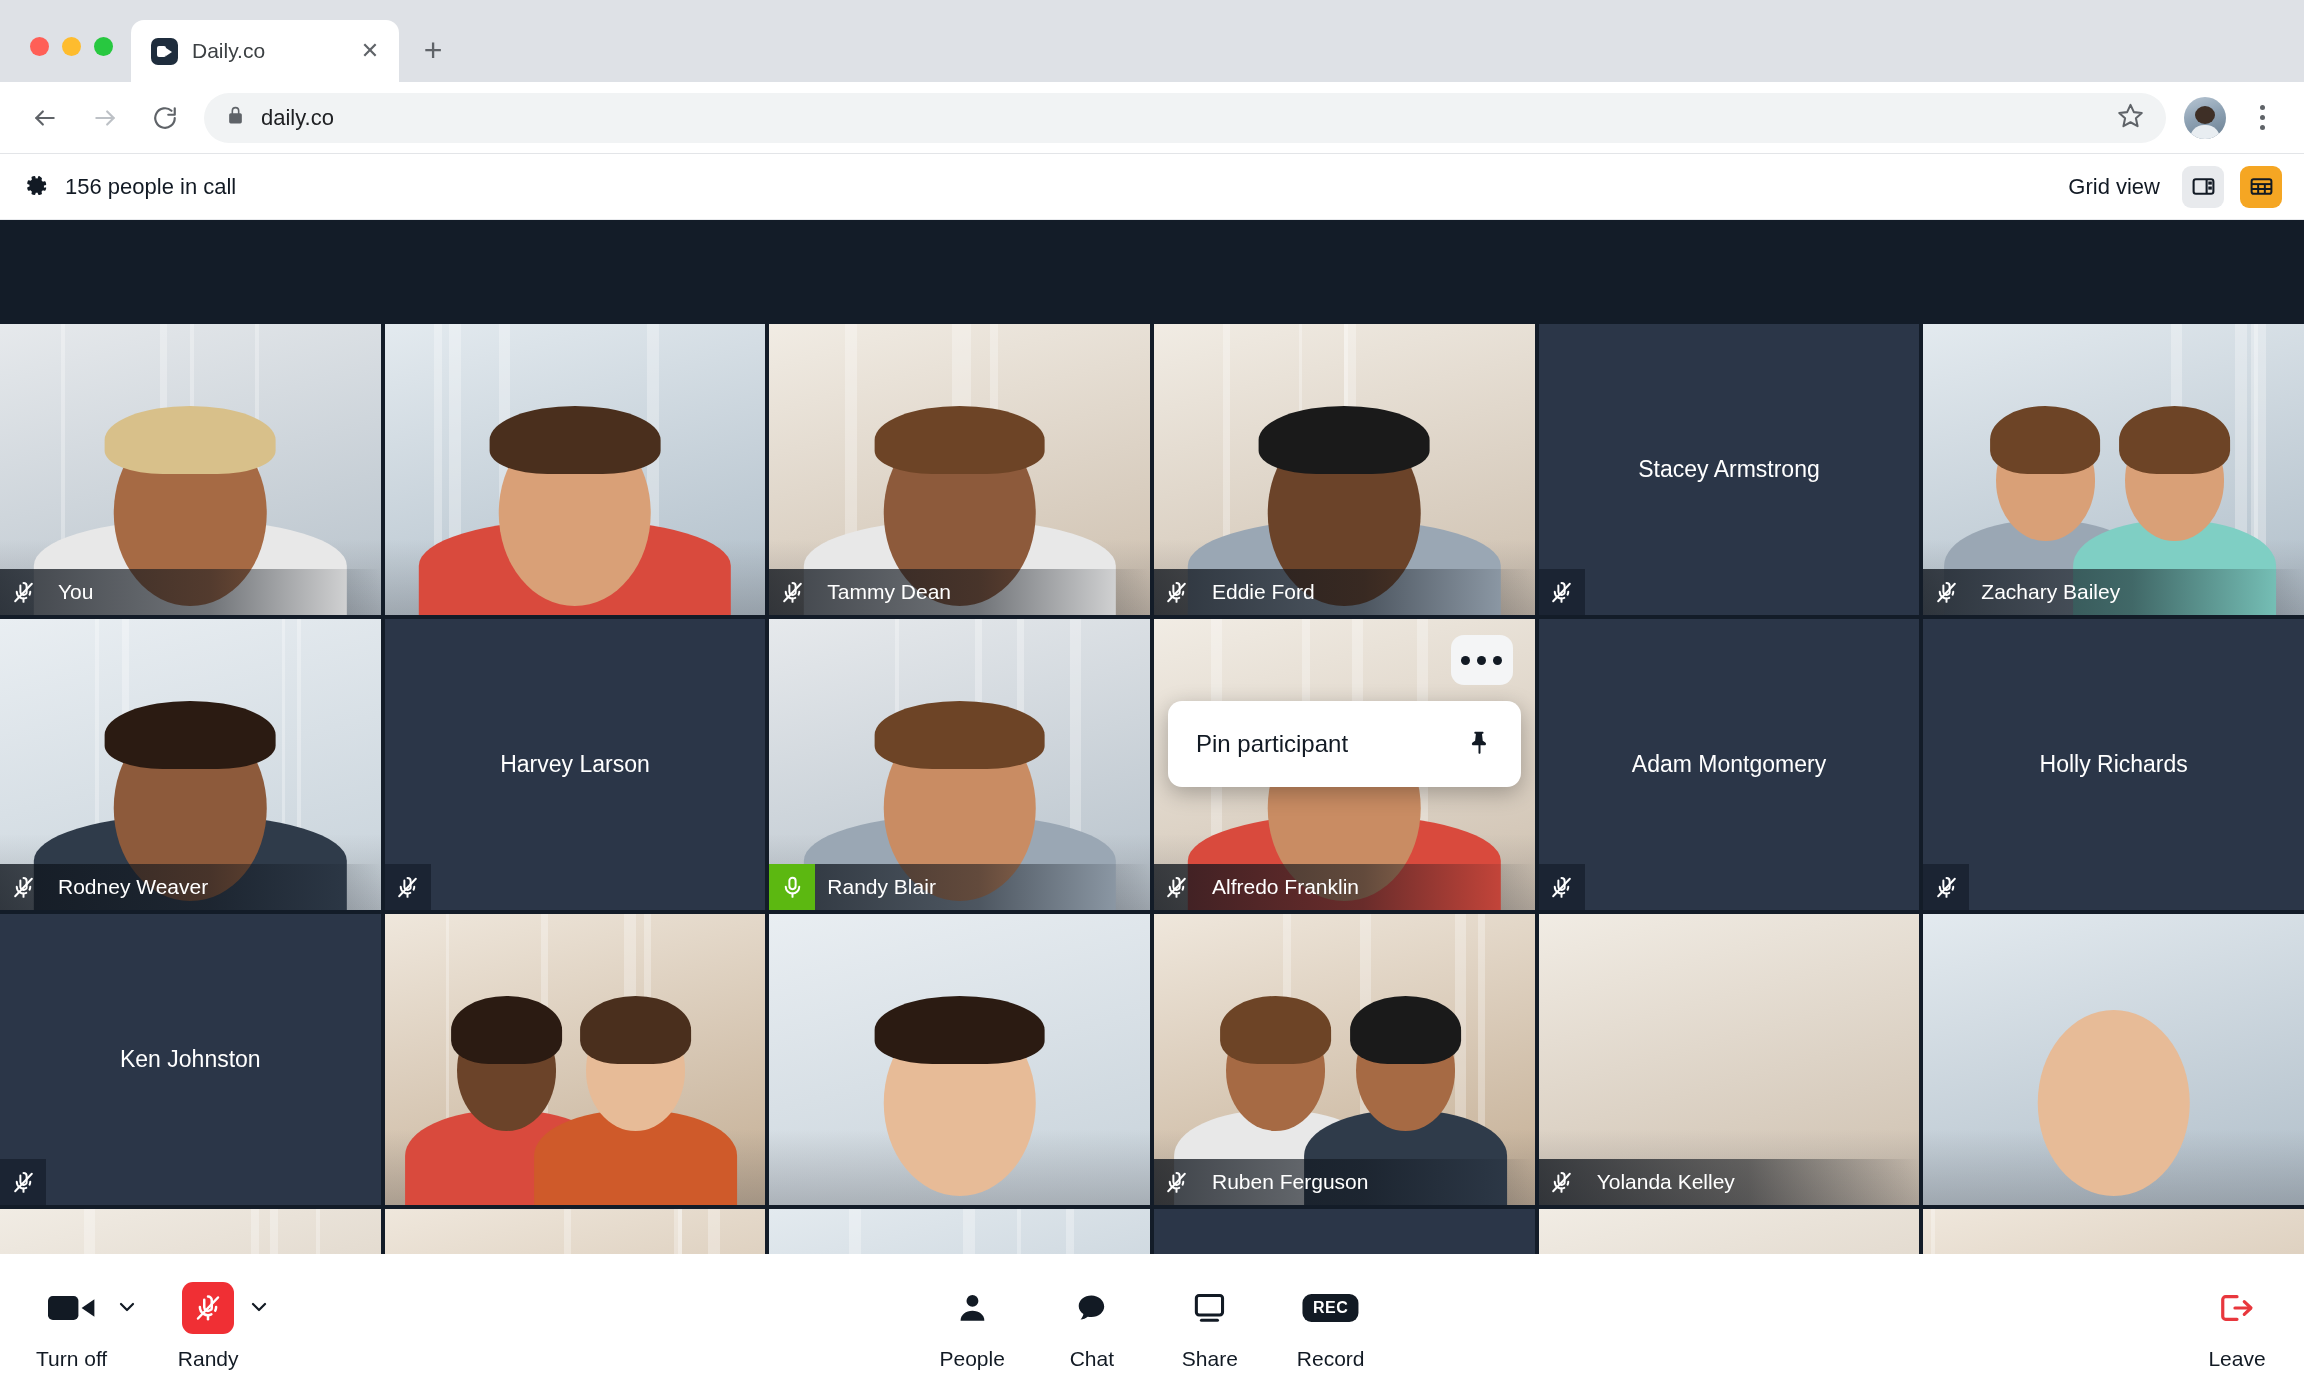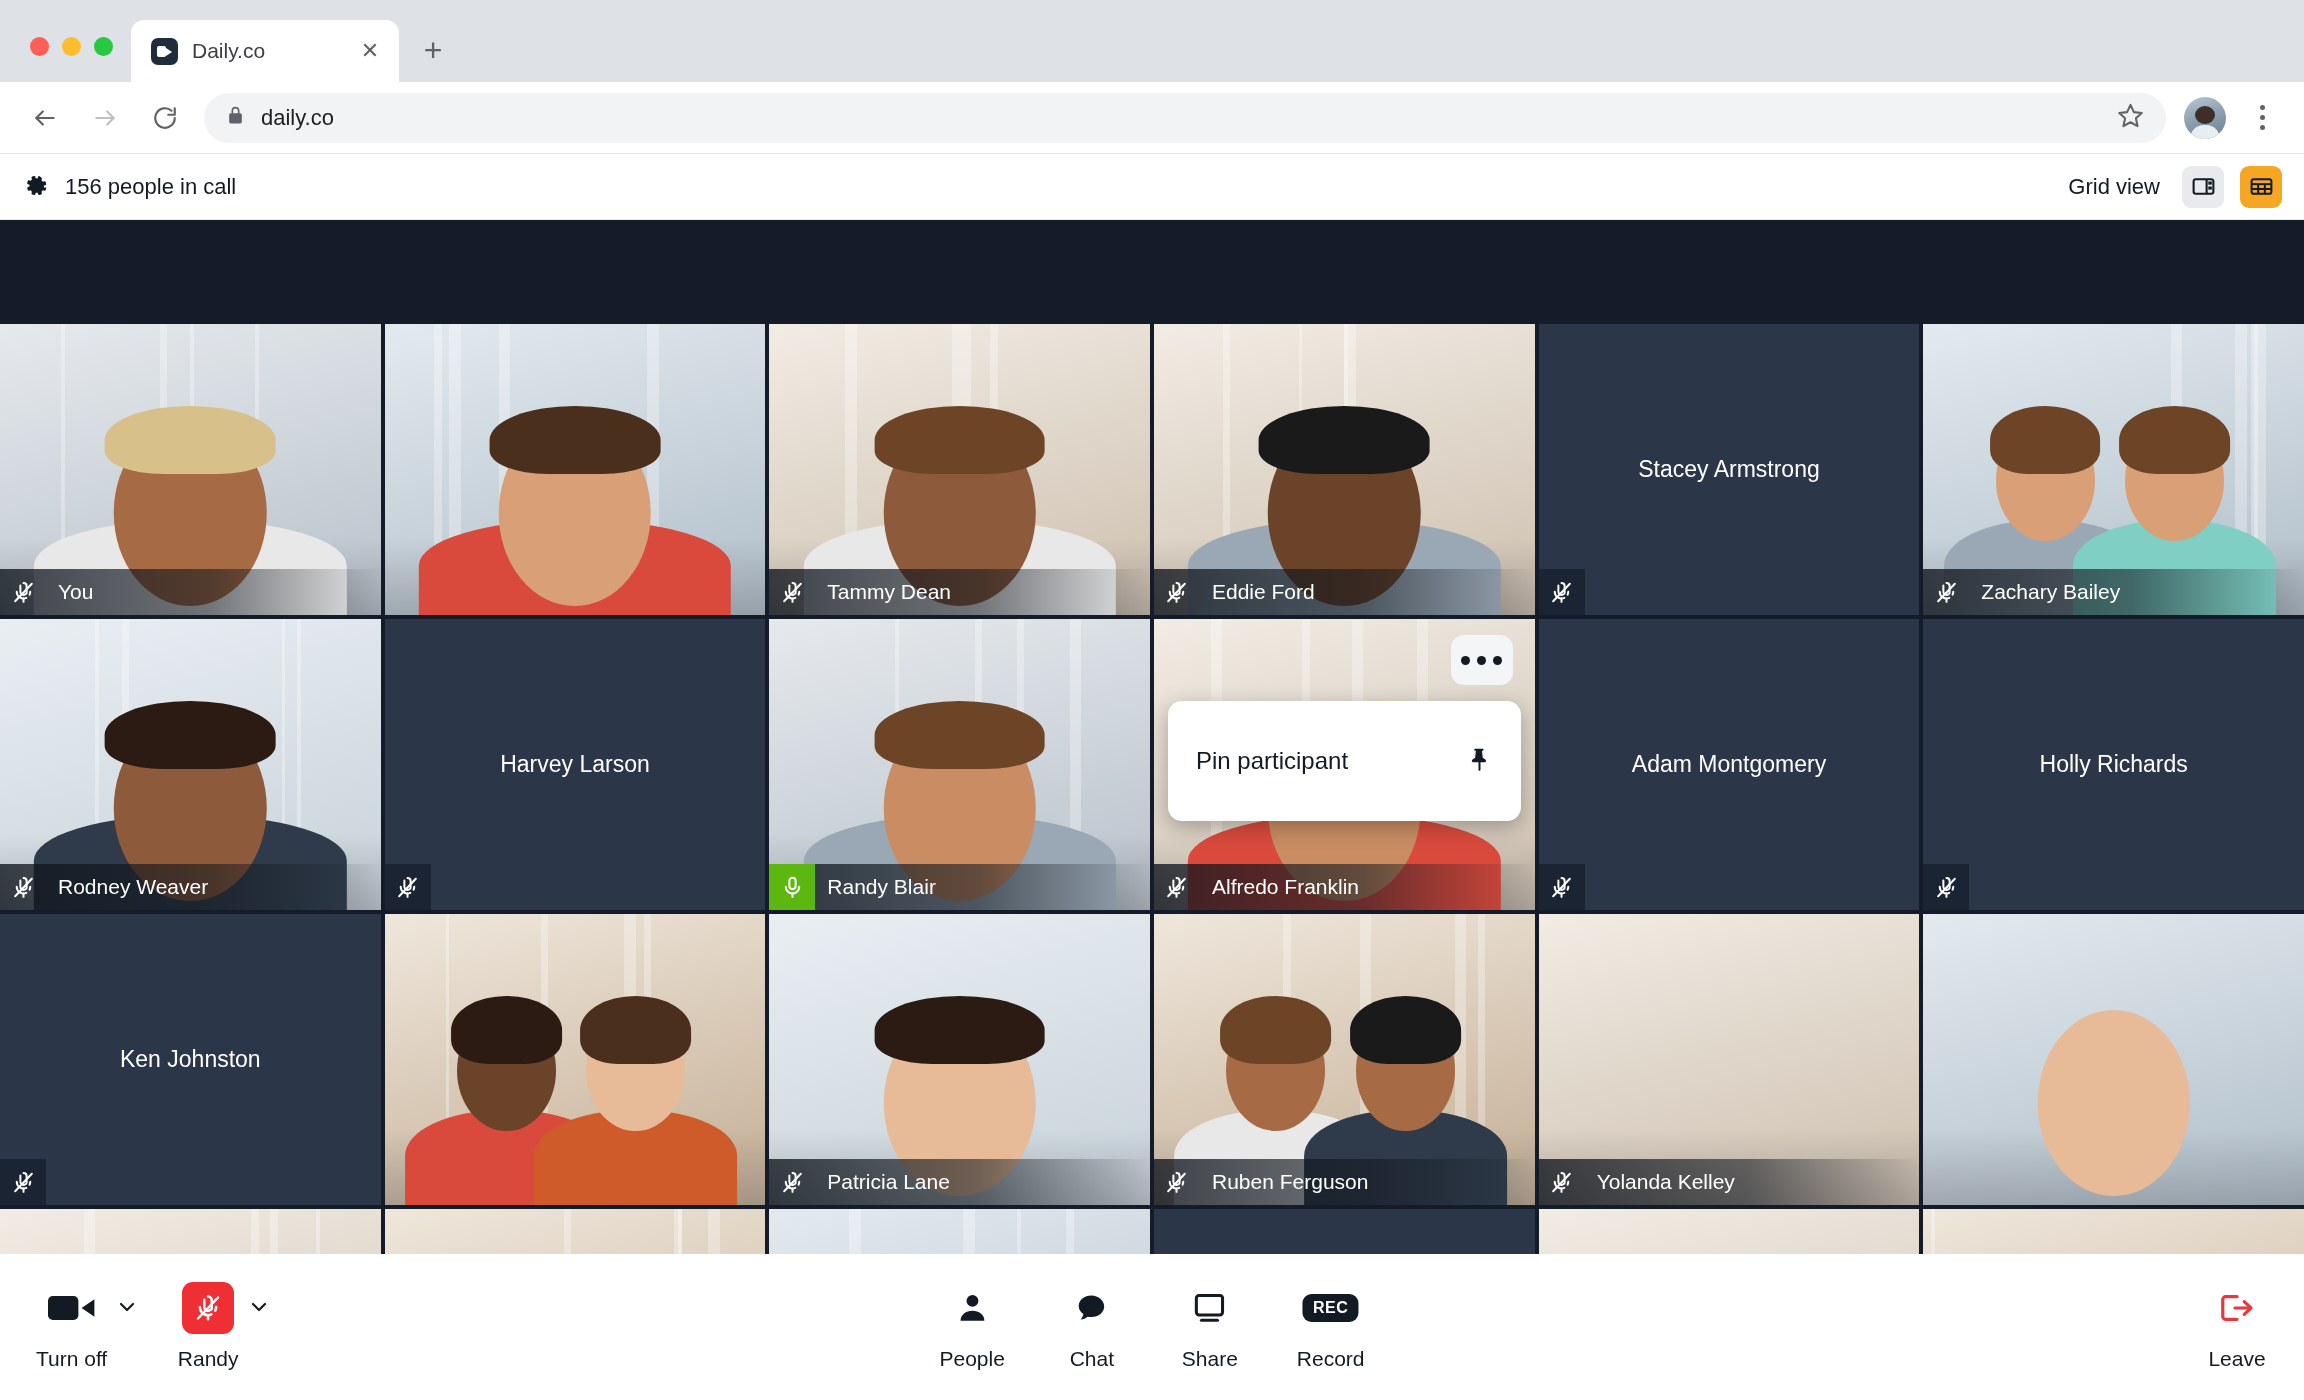--- a/index.html
+++ b/index.html
@@ -141,21 +141,21 @@
 
   
   .more-btn {
     position:absolute; top: 16px; right: 22px;
     width: 62px; height: 50px; border-radius: 13px; background:#f4f5f6;
     display:flex; align-items:center; justify-content:center; gap:7px; cursor:pointer; z-index:6;
   }
   .more-btn i { width:9px; height:9px; border-radius:50%; background:#121a24; display:block; }
   .popup {
     position:absolute; left: 14px; right: 14px; top: 82px;
-    background:#fff; border-radius: 14px; height: 120px;
+    background:#fff; border-radius: 14px; height: 86px;
     display:flex; align-items:center; padding: 0 28px; z-index:6;
     box-shadow: 0 6px 22px rgba(0,0,0,.28);
   }
   .popup .label { font-size: 24px; color:#121a24; }
   .popup .pin { margin-left:auto; }
 
   
   .toolbar {
     height: 146px; background:#fff; flex:0 0 146px;
     display:flex; align-items:center; position:relative; padding: 0 36px;
@@ -638,33 +638,20 @@
               <div style="position:absolute;top:0;bottom:0;left:-12%;width:-1%;background:rgba(255,255,255,.30);"></div>
       <div style="position:absolute;left:0;right:0;bottom:0;height:26%;background:linear-gradient(to top, rgba(90,90,95,.30), rgba(0,0,0,0));"></div>
 
       <div style="position:absolute;left:50%;bottom:0;transform:translateX(-50%);width:40%;height:78%;">
         <div style="position:absolute;left:50%;transform:translateX(-50%);bottom:0;width:205%;height:42%;border-radius:48% 48% 0 0;background:undefined;"></div>
         <div style="position:absolute;left:50%;transform:translateX(-50%);top:14%;width:100%;aspect-ratio:1/1.22;border-radius:50%;background:#e7bb97;"></div>
         <div style="position:absolute;left:50%;transform:translateX(-50%);top:8%;width:112%;height:30%;border-radius:50% 50% 34% 34%;background:#2b1b12;"></div>
       </div>
     </div>
           </div>
-          <div class="name-strip">
-      <span class="mic-badge">
-              <svg width="25" height="25" viewBox="0 0 24 24" fill="none" stroke="#fff" stroke-width="1.9" stroke-linecap="round">
-                <path d="M12 2.8a3 3 0 0 1 3 3v6a3 3 0 0 1-.3 1.3"></path>
-                <path d="M9 5.3v6a3 3 0 0 0 4.6 2.5"></path>
-                <path d="M5.5 11.2a6.5 6.5 0 0 0 9.2 5.9"></path>
-                <path d="M18.5 11.2a6.5 6.5 0 0 1-.7 2.9"></path>
-                <line x1="12" y1="17.8" x2="12" y2="21"></line>
-                <line x1="4" y1="20.4" x2="20" y2="3.6"></line>
-              </svg>
-            </span>
-      <span class="name">Patricia Lane</span>
-    </div>
         </div>
         <div class="tile">
           <div class="video">
     <div class="ph">
       <div class="bgwash" style="background:linear-gradient(165deg, #efe7dc 0%, #c3ad93 100%);"></div>
       <div style="position:absolute;top:0;bottom:0;left:34%;width:2%;background:rgba(255,255,255,.30);"></div>
               <div style="position:absolute;top:0;bottom:0;left:54%;width:3%;background:rgba(255,255,255,.30);"></div>
               <div style="position:absolute;top:0;bottom:0;left:79%;width:3%;background:rgba(255,255,255,.30);"></div>
               <div style="position:absolute;top:0;bottom:0;left:85%;width:2%;background:rgba(255,255,255,.30);"></div>
       <div style="position:absolute;left:0;right:0;bottom:0;height:26%;background:linear-gradient(to top, rgba(90,90,95,.30), rgba(0,0,0,0));"></div>

